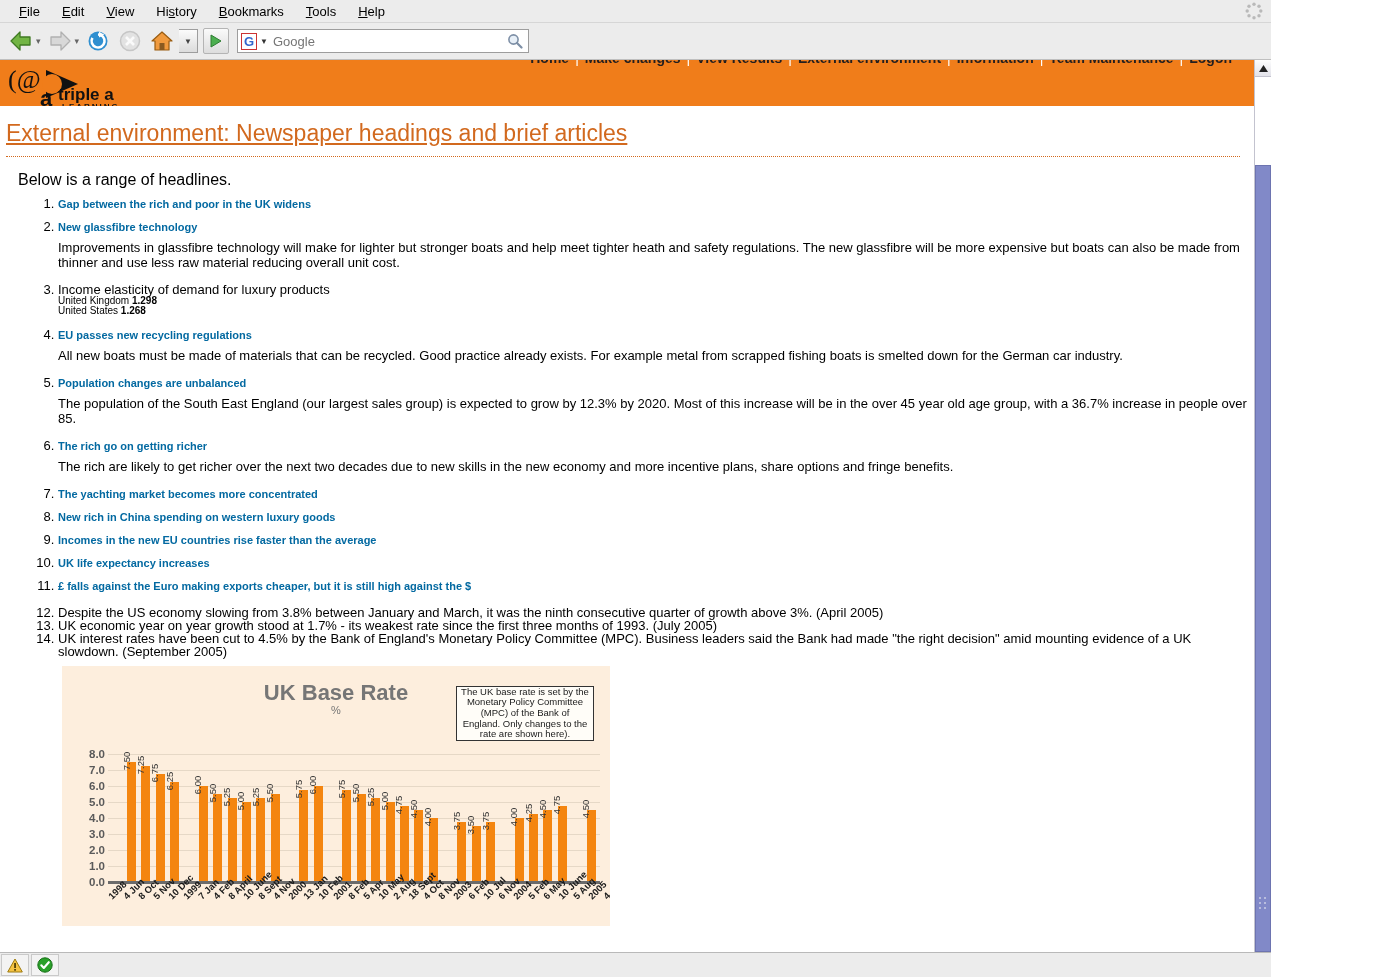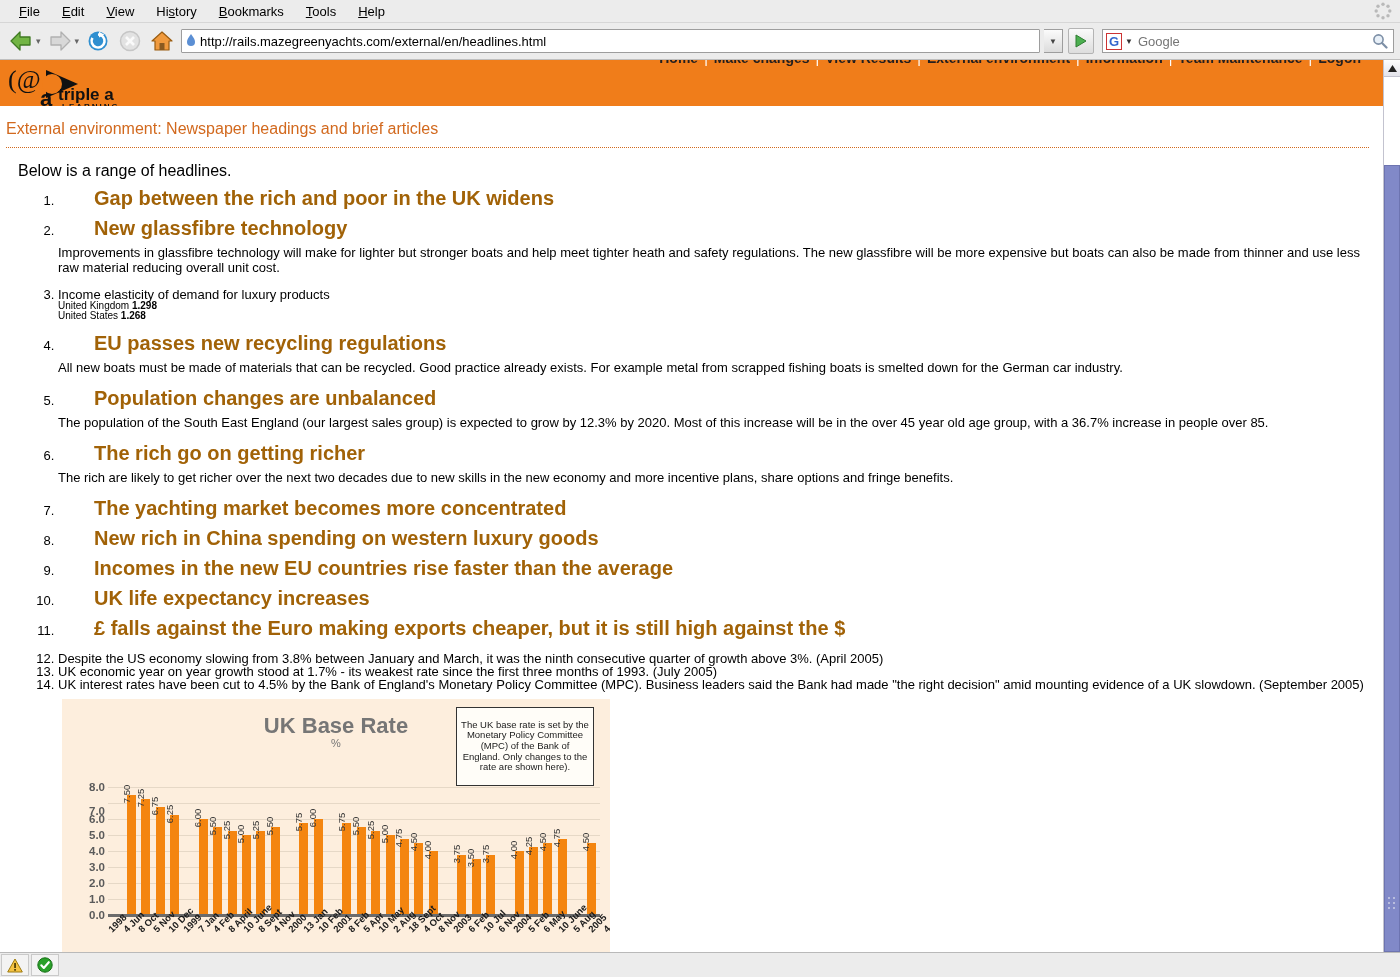--- a/index.html
+++ b/index.html
@@ -3,21 +3,21 @@
 <meta charset="utf-8">
 <style>
   html, body {
     margin: 0; padding: 0;
     width: 1400px; height: 977px;
     overflow: hidden;
     font-family: "Liberation Sans", sans-serif;
     background: #ffffff;
   }
   
-  #browser { width: 1400px; height: 977px; display: flex; flex-direction: column; background:#e8e8e8; }
+  #browser { width: 1271px; height: 977px; display: flex; flex-direction: column; background:#e8e8e8; }
 
   .menubar {
     height: 22px; background: #ececec; border-bottom: 1px solid #d6d6d6;
     display: flex; align-items: center; padding-left: 8px; gap: 0px;
     position: relative;
   }
   .menubar .mi {
     font-size: 13px; color: #000; padding: 2px 11px; cursor: default;
   }
   .menubar .mi u { text-decoration: underline; }
@@ -74,47 +74,48 @@
   }
   .logo { position:absolute; left: 6px; top: 14px; width: 200px; height: 44px;}
   .topnav {
     position:absolute; right: 22px; top: 0px;
     font-size: 14px; font-weight: bold; color: #231f20; white-space: nowrap;
   }
   .topnav a { color:#231f20; text-decoration:none; }
   .topnav .sep { color:#fff; margin: 0 6px; font-weight: normal;}
 
   .page-title {
-    color: #d2691e; font-size: 16px; padding: 14px 0 0 6px; font-weight: normal;
+    color: #d2691e; font-size: 23px; padding: 14px 0 0 6px; font-weight: normal;
     font-family: "Liberation Sans", sans-serif;
+    text-decoration: underline;
   }
   .dotted-rule { border-top: 1px dotted #d2691e; margin: 9px 14px 0 6px; }
 
   .intro { font-size: 16px; color:#000; padding: 14px 0 0 18px; }
 
   ol.headlines { margin: 8px 0 0 0; padding-left: 58px; font-size: 13px; color:#000; }
   ol.headlines > li { margin: 0; padding: 0; line-height: 1.0; }
   ol.headlines > li.link-item { margin-bottom: 10px; }
   ol.headlines > li.link-item:first-child { margin-top: 2px; }
-  a.hl { color: #a16207; font-weight: bold; font-size: 20px; text-decoration: none; margin-left: 36px; }
+  a.hl { color: #0369a1; font-weight: bold; font-size: 11px; text-decoration: none; }
   .hl-body { font-size: 13px; color:#000; font-weight: normal; margin: 8px 0 12px 0; line-height:1.15;}
   .plain-item { font-size: 13px; color:#000; line-height: 1.32; }
   .sub-line { font-size: 10px; }
   .sub-line b { font-weight: bold; }
 
   
   .chart-wrap { margin: 8px 0 0 62px; width: 548px; background: #fdeedd; position: relative;
                 height: 260px; overflow: hidden;}
   .chart-title { text-align:center; color:#767676; font-weight:bold; font-size: 22px; padding-top: 14px;
                  letter-spacing: 0px;}
   .chart-sub { text-align:center; color:#767676; font-size: 11px; margin-top: -2px;}
   .note-box {
-    position:absolute; right: 16px; top: 8px; width: 128px;
+    position:absolute; right: 16px; top: 20px; width: 128px;
     border: 1px solid #333; background: #fffdf8; font-size: 9.5px; color:#1a1a1a;
-    text-align:center; padding: 12px 4px; line-height: 1.12;
+    text-align:center; padding: 0 4px; line-height: 1.12;
   }
   .plot { position:absolute; left: 12px; top: 80px; right: 10px; height: 136px; }
   .yaxis { position:absolute; left:0; top:0; width: 34px; height: 100%; }
   .ytick { position:absolute; right: 3px; font-size: 11.5px; color:#5a5a5a; font-weight: bold;
            transform: translateY(-50%); font-family:"Liberation Sans", sans-serif;}
   .grid-line { position:absolute; left:34px; right:0; border-top: 1px solid #e6d8c6; }
   .bars { position:absolute; left: 36px; right: 2px; top: 0; bottom: 0; display:flex; align-items:flex-end;
           gap: 0px; }
   .bslot { flex: 1; height: 100%; position: relative; display:flex; align-items:flex-end; justify-content:center;}
   .bar { width: 9px; background: #f4850f; position: relative; }
@@ -196,28 +197,20 @@
         <path d="M8 8 L16 16 M16 8 L8 16" stroke="#fafafa" stroke-width="2.6"></path>
       </svg>
     </div>
     <div class="navbtn">
       <svg width="26" height="24" viewBox="0 0 26 24">
         <path d="M13 3 L23 12 L20 12 L20 21 L6 21 L6 12 L3 12 Z" fill="#f09a3e" stroke="#9a5c10" stroke-width="1.2" stroke-linejoin="round"></path>
         <rect x="10.5" y="14" width="5" height="7" fill="#8a5a20"></rect>
       </svg>
     </div>
 
-    <div class="urlbar">
-      <span class="favicon">
-        <svg width="12" height="14" viewBox="0 0 12 14">
-            <path d="M6 1 C3 5 2 7 2 9 a4 4 0 0 0 8 0 c0-2-1-4-4-8Z" fill="#5b8fd4"></path>
-          </svg>
-      </span>
-      <span class="urltext">http://rails.mazegreenyachts.com/external/en/headlines.html</span>
-    </div>
     <div class="url-drop">▼</div>
     <div class="go-btn">
       <svg width="14" height="14" viewBox="0 0 14 14">
           <path d="M2 1 L12 7 L2 13 Z" fill="#4caf50" stroke="#2e7d32" stroke-width="1"></path>
         </svg>
     </div>
 
     <div class="searchbox">
       <span class="gicon"><span class="g">G</span></span>
       <span class="search-drop">▼</span>
@@ -313,21 +306,21 @@
 
         <div class="plot">
           <div class="yaxis" id="yaxis">
               <div class="ytick" style="top: 136px; padding-left: 8px;">0.0</div>
               <div class="ytick" style="top: 120px;">1.0</div>
               <div class="ytick" style="top: 104px;">2.0</div>
               <div class="ytick" style="top: 88px;">3.0</div>
               <div class="ytick" style="top: 72px;">4.0</div>
               <div class="ytick" style="top: 56px;">5.0</div>
               <div class="ytick" style="top: 40px;">6.0</div>
-              <div class="ytick" style="top: 24px; margin-top: 8px;">7.0</div>
+              <div class="ytick" style="top: 24px;">7.0</div>
               <div class="ytick" style="top: 8px;">8.0</div>
             </div>
           <div id="gridlines">
               <div class="grid-line" style="top: 120px;"></div>
               <div class="grid-line" style="top: 104px;"></div>
               <div class="grid-line" style="top: 88px;"></div>
               <div class="grid-line" style="top: 72px;"></div>
               <div class="grid-line" style="top: 56px;"></div>
               <div class="grid-line" style="top: 40px;"></div>
               <div class="grid-line" style="top: 24px;"></div>

